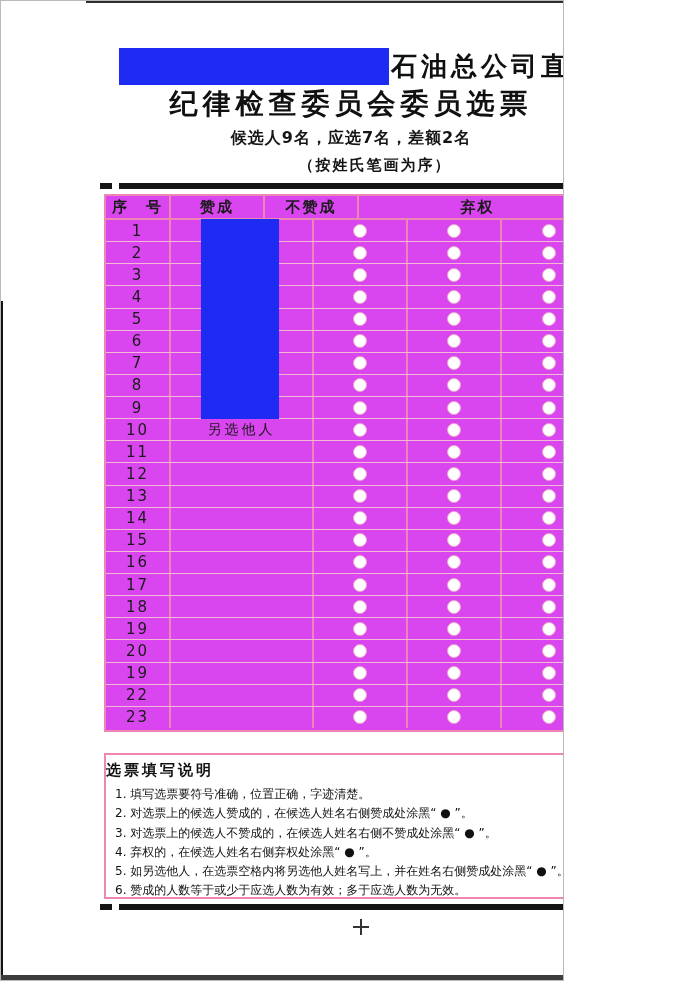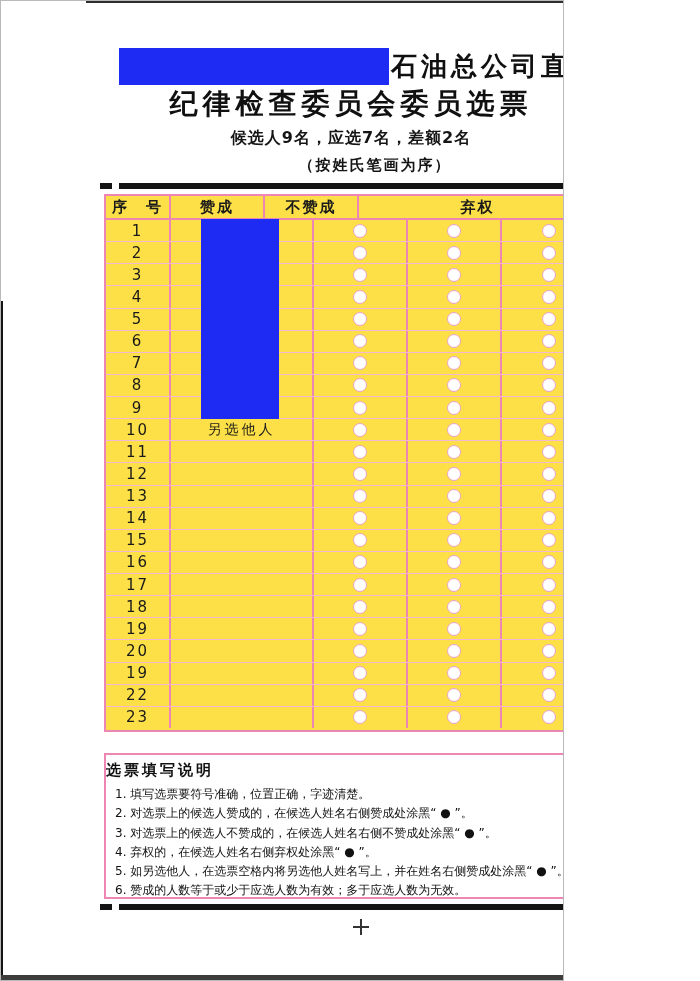--- a/index.html
+++ b/index.html
@@ -41,21 +41,21 @@
         font-size:15px;font-weight:600;letter-spacing:2px;color:#151515;padding-left:48px;}
 
   
   .hbar{position:absolute;left:0;width:700px;height:7px;}
   .hbar.top{top:182px;} .hbar.bottom{top:903px;}
   .hbar span{position:absolute;top:0;height:6px;background:#141414;display:block;}
   .capl{left:99px;width:12px;} .mid{left:118px;width:460px;} .capr{left:584px;width:12px;}
 
   
   .votetable{position:absolute;left:103px;top:193px;width:494px;height:538px;
-             border:2px solid var(--table-pink);background:#fde047;}
+             border:2px solid var(--table-pink);background:#d946ef;}
   .thead{display:flex;height:24px;font-size:15px;font-weight:600;color:#1a1a1a;
          border-bottom:2px solid var(--table-pink);}
   .c{display:flex;align-items:center;justify-content:center;border-right:2px solid var(--table-pink);height:100%;}
   .c.num{width:65px;letter-spacing:2px;}
   .c.cand{width:143px;letter-spacing:4px;}
   .c.vote{width:94px;letter-spacing:2px;}
   .c.last{border-right:none;flex:1;}
   #table-rows{display:flex;flex-direction:column;height:508px;}
   .row{display:flex;flex:1;font-size:15px;color:#1a1a1a;}
   #table-rows .row + .row{border-top:1px solid var(--row-line-pink);}

